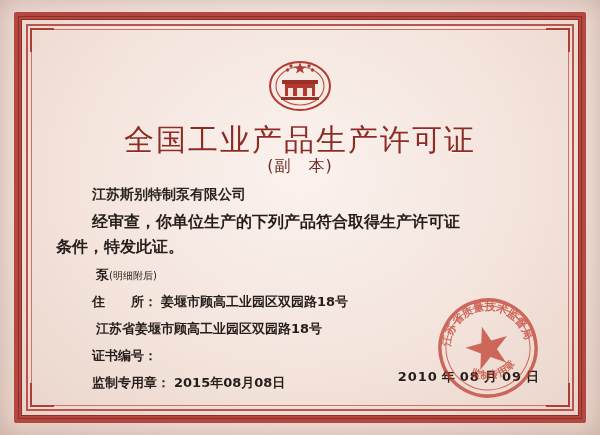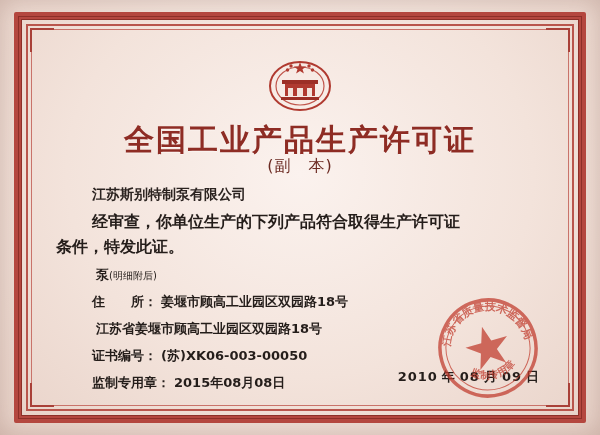--- a/index.html
+++ b/index.html
@@ -103,21 +103,21 @@
   }
   .emblem svg { display: block; }
 
   .title {
     position: absolute;
     top: 82px;
     left: 0;
     right: 0;
     text-align: center;
     font-family: "DejaVu Sans", sans-serif;
-    font-weight: bold;
+    font-weight: normal;
     font-size: 30px;
     letter-spacing: 2px;
     color: #8e2c24;
     text-shadow: 0 1px 0 rgba(255,255,255,0.45);
   }
   .subtitle {
     position: absolute;
     top: 118px;
     left: 0;
     right: 0;
@@ -270,21 +270,20 @@
         <span class="field-label">住　　所：</span>
         <span class="field-value">姜堰市顾高工业园区双园路18号</span>
       </div>
 
       <div class="field-row">
         <span class="field-value">江苏省姜堰市顾高工业园区双园路18号</span>
       </div>
 
       <div class="field-row">
         <span class="field-label">证书编号：</span>
-        <span class="field-value">(苏)XK06-003-00050</span>
       </div>
 
       <div class="field-row">
         <span class="field-label">监制专用章：</span>
         <span class="field-value">2015年08月08日</span>
       </div>
 
     </div>
 
     <div class="issue-date">

